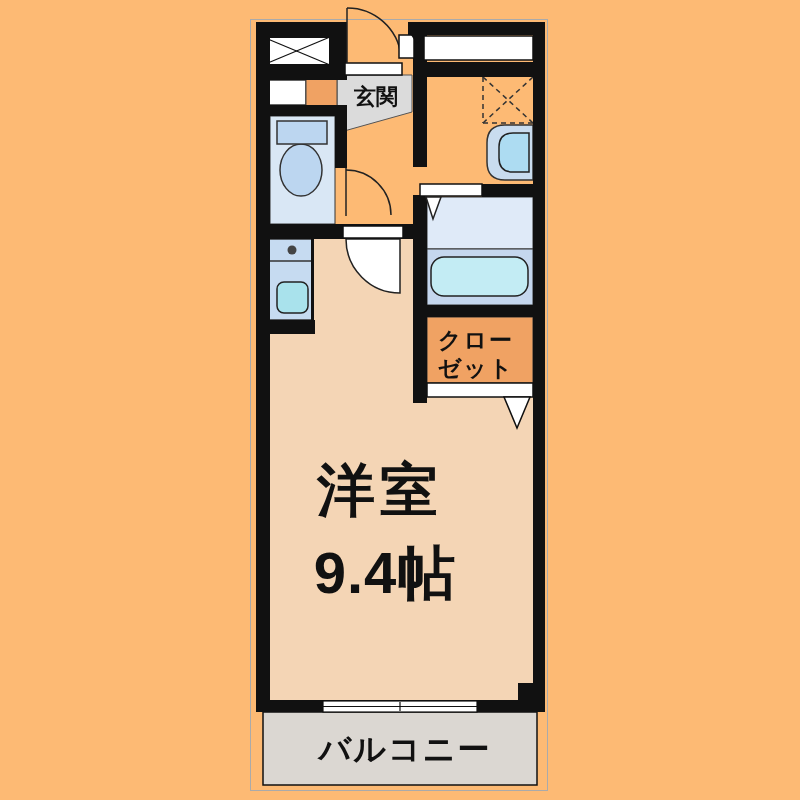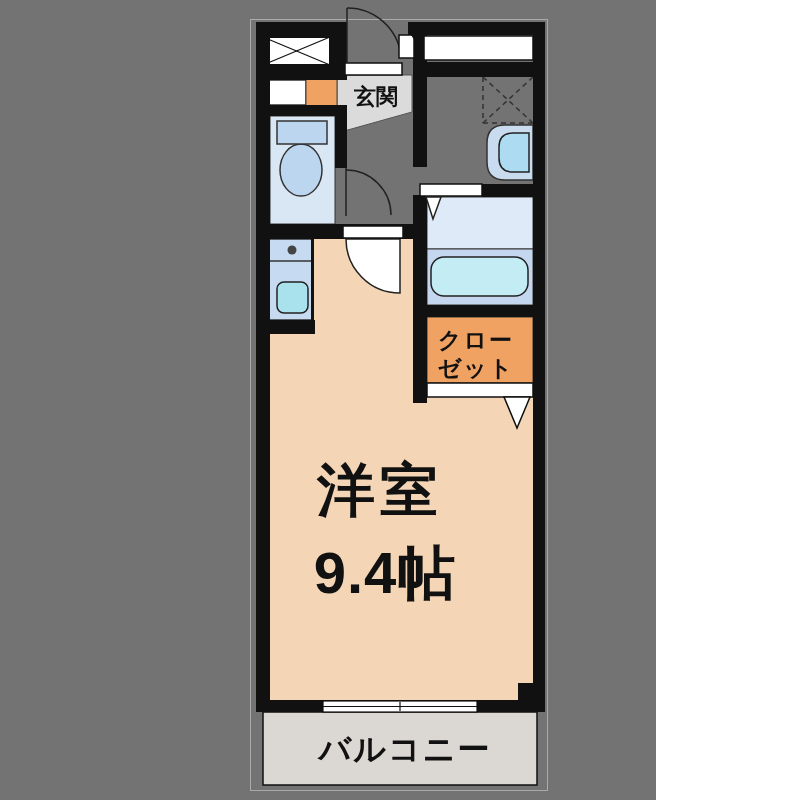--- a/index.html
+++ b/index.html
@@ -1,17 +1,17 @@
 <!DOCTYPE html>
 <html><head>
 <meta charset="utf-8">
 <style>
   html,body{margin:0;padding:0;background:#ffffff;}
   #stage{
-    position:relative;width:656px;height:800px;background:#737373;overflow:hidden;
+    position:relative;width:800px;height:800px;background:#fdba74;overflow:hidden;
     font-family:"Liberation Sans","DejaVu Sans",sans-serif;
   }
   svg{position:absolute;left:0;top:0;}
   text{
     font-family:"Liberation Sans","DejaVu Sans",sans-serif;
     font-weight:bold;fill:#111;
   }
 </style>
 </head>
 <body>

